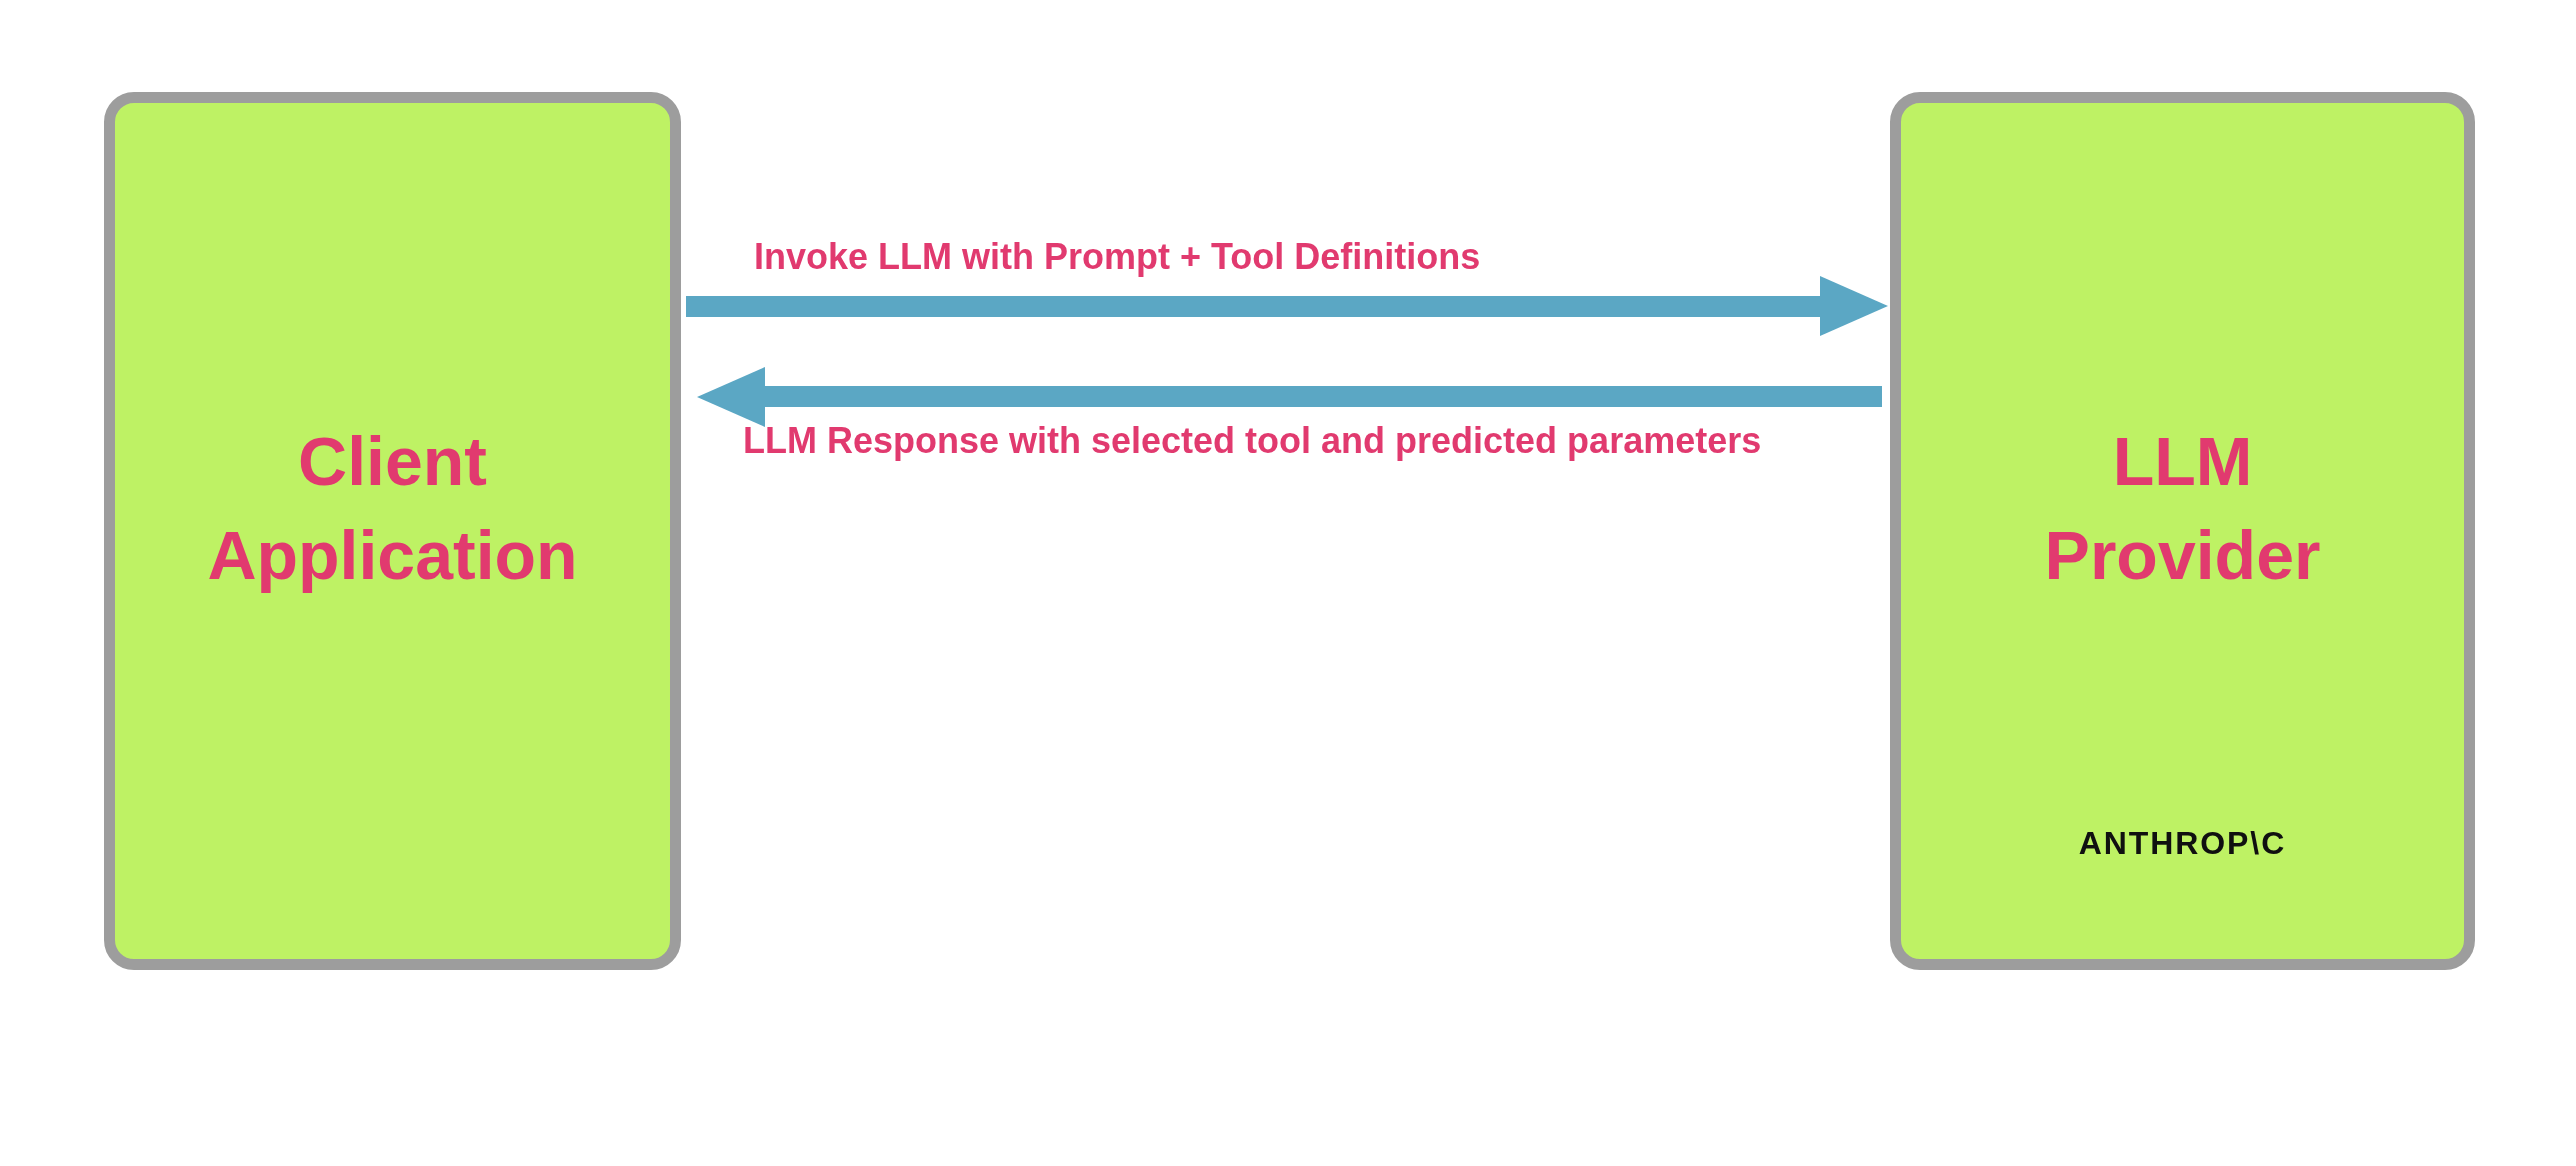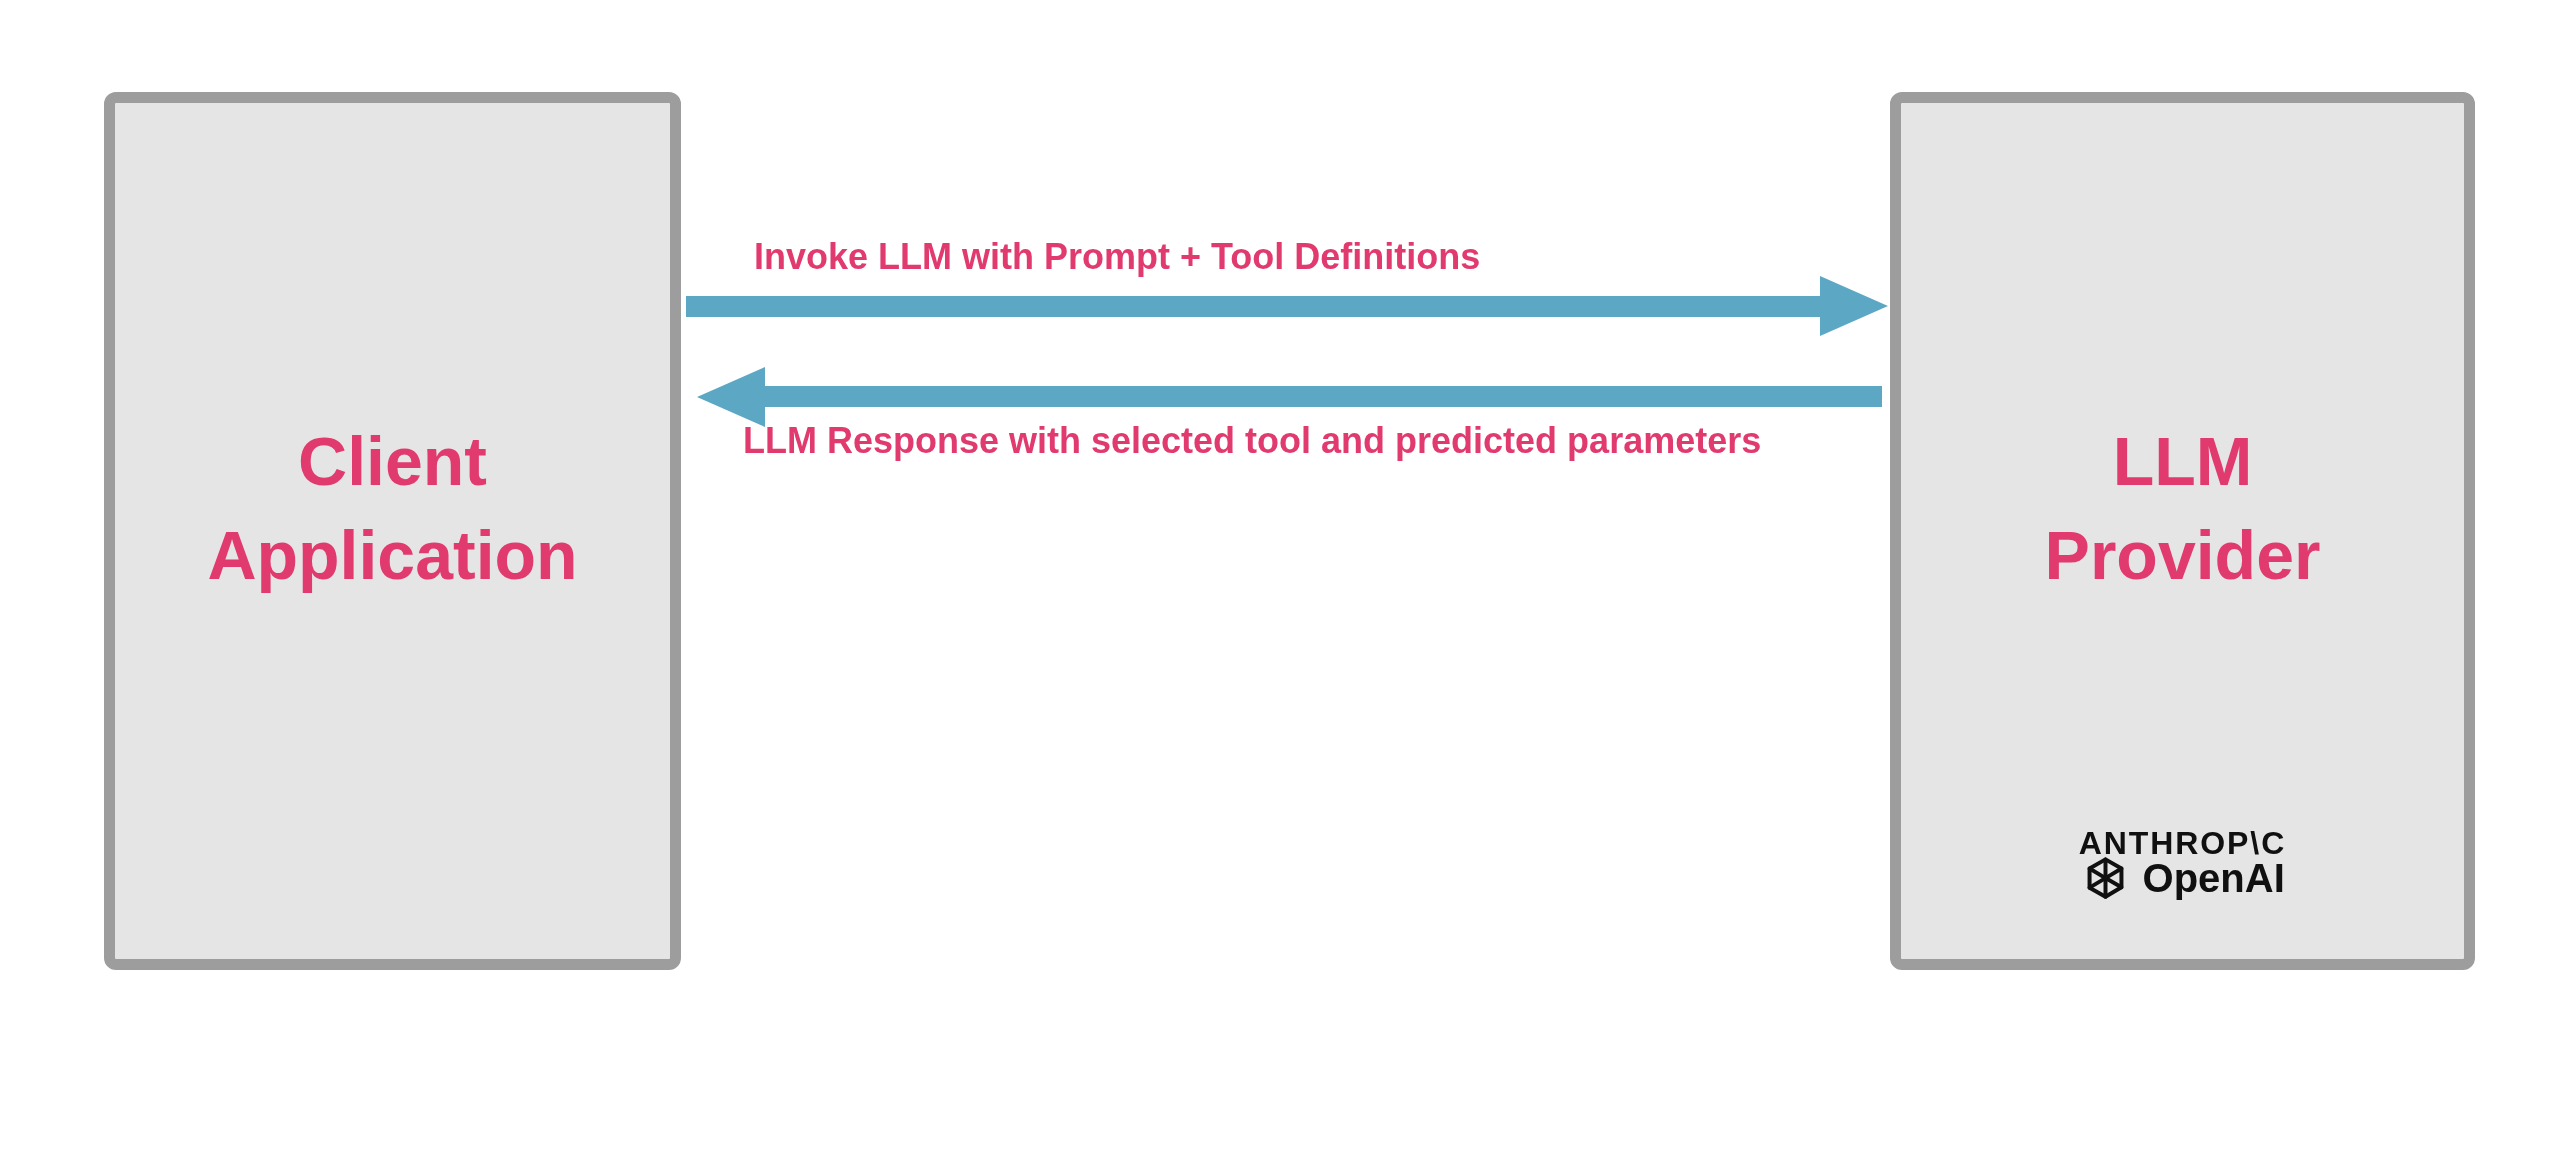--- a/index.html
+++ b/index.html
@@ -10,22 +10,22 @@
   }
   *{margin:0;padding:0;box-sizing:border-box;}
   html,body{width:2576px;height:1166px;background:#ffffff;overflow:hidden;
     font-family:"Liberation Sans", sans-serif;}
   .stage{position:relative;width:2576px;height:1166px;background:#ffffff;}
 
   
   .node{
     position:absolute;
     border:11.3px solid var(--border);
-    border-radius:12px;
-    background:#e5e5e5;
+    border-radius:30px;
+    background:#bef264;
   }
   .node-client{left:104px;top:92px;width:577px;height:878px;}
   .node-provider{left:1890px;top:92px;width:585px;height:878px;padding-left:45px;}
 
   .node-title{
     position:absolute;
     top:311px;left:0;width:100%;
     text-align:center;
     color:var(--accent);
     font-size:68px;font-weight:700;
@@ -80,36 +80,20 @@
     </div>
   </div>
 
   <div class="node node-provider">
     <div class="node-title">
       <span class="wrap">LLM Provider</span>
     </div>
 
     <div class="anthropic-logo">ANTHROP\C</div>
 
-    <div class="openai-logo">
-      <span class="mark">
-        <svg viewBox="0 0 64 64" width="51" height="51" aria-hidden="true">
-          <g fill="none" stroke="#101010" stroke-width="5" stroke-linejoin="round" stroke-linecap="round">
-            <path d="M32 8 L52 19.5 V43 L32 55 L12 43.5 V19.5 Z"></path>
-            <path d="M32 8 V31.5"></path>
-            <path d="M52 19.5 L32 31.5"></path>
-            <path d="M52 43 L32 31.5"></path>
-            <path d="M32 55 V31.5"></path>
-            <path d="M12 43.5 L32 31.5"></path>
-            <path d="M12 19.5 L32 31.5"></path>
-          </g>
-        </svg>
-      </span>
-      <span class="word">OpenAI</span>
-    </div>
   </div>
 
   <div class="arrow-label label-top">Invoke LLM with Prompt + Tool Definitions</div>
   <div class="shaft shaft-top"></div>
   <div class="head head-right"></div>
 
   <div class="head head-left"></div>
   <div class="shaft shaft-bottom"></div>
   <div class="arrow-label label-bottom">LLM Response with selected tool and predicted parameters</div>
 

